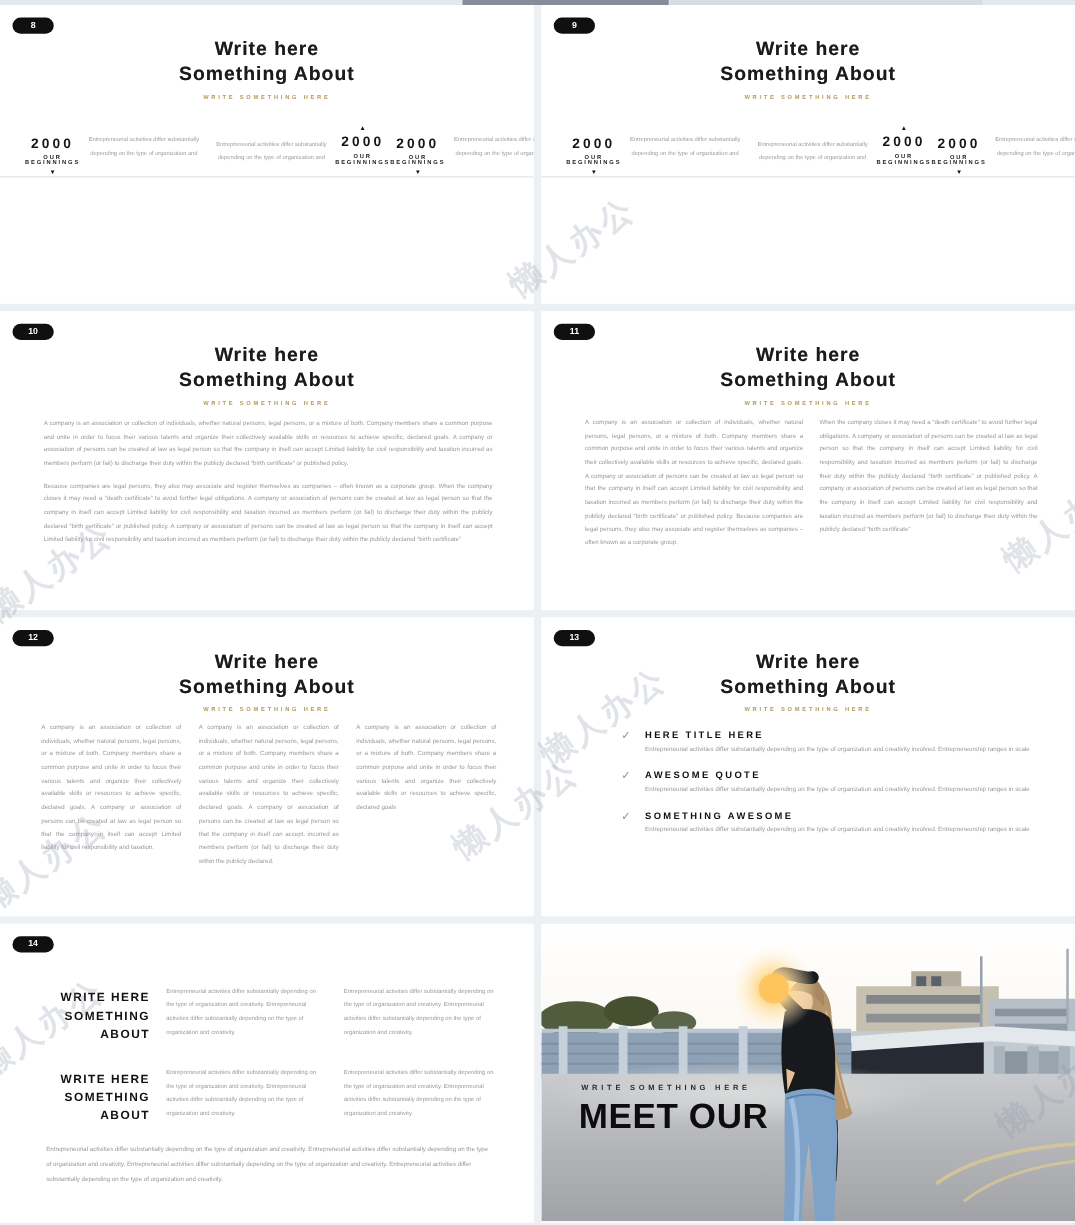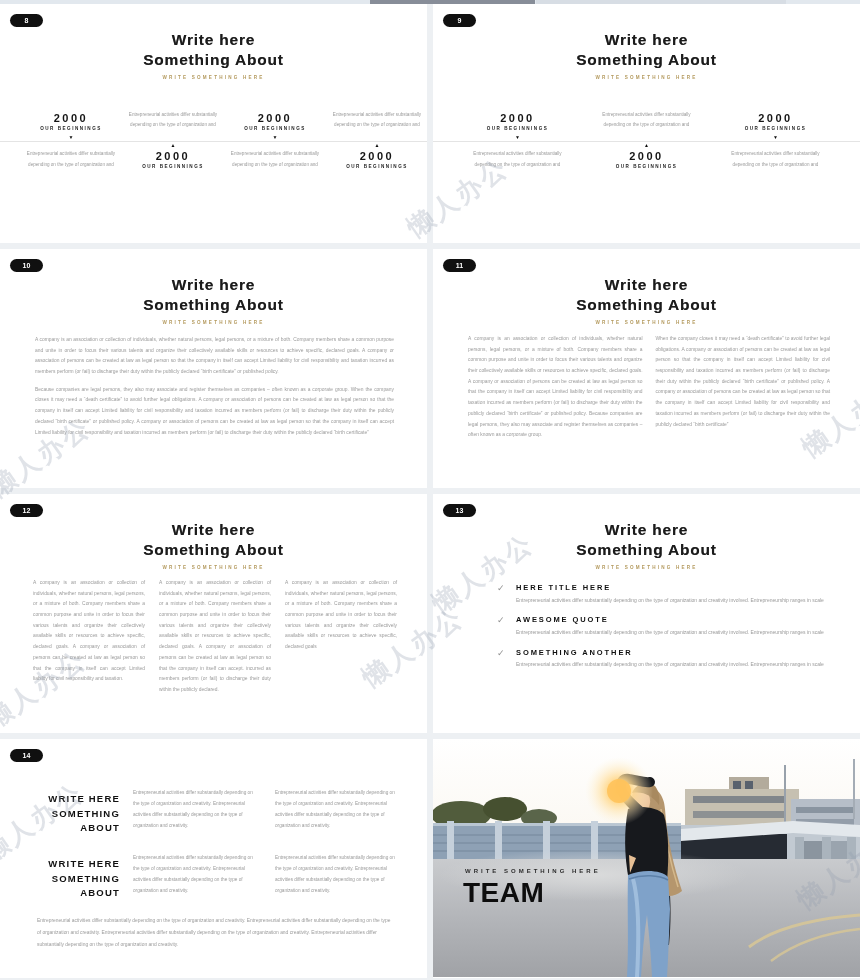--- a/index.html
+++ b/index.html
@@ -30,21 +30,21 @@
   .stitle{margin-top:26px;text-align:center;color:#1b1b1b;
     font-size:15.5px;font-weight:bold;line-height:1.3;letter-spacing:0.8px;
     text-shadow:0 0 0.5px rgba(0,0,0,0.55);}
   .ssub{margin-top:5px;text-align:center;color:#b49a5e;
     font-size:4.6px;font-weight:bold;letter-spacing:2.2px;}
 
   
   .timeline{position:absolute;left:0;right:0;top:94px;height:86px;}
   .tl-line{position:absolute;left:0;right:0;top:43px;border-top:1px solid #e4e4e4;}
   .tl-cols{position:relative;display:flex;height:100%;padding:0 20px;}
-  .tl-col{flex:1;display:flex;flex-direction:column;text-align:center;}
+  .tl-col{flex:1;display:flex;flex-direction:row;text-align:center;}
   .tl-top{height:43px;display:flex;flex-direction:column;justify-content:flex-end;align-items:center;}
   .tl-bottom{height:43px;display:flex;flex-direction:column;align-items:center;padding-top:2px;}
   .tl-year{font-size:11px;font-weight:bold;letter-spacing:2.5px;color:#151515;line-height:1;}
   .tl-label{font-size:4.6px;font-weight:bold;letter-spacing:1.5px;color:#1e1e1e;margin-top:3px;line-height:1;}
   .tl-arrow{font-size:5px;color:#0d0d0d;line-height:1;margin-top:3px;}
   .tl-col.below .tl-arrow{margin-top:1px;margin-bottom:3px;}
   .tl-desc{font-size:4.6px;color:#9b9b9b;line-height:2.3;width:102px;text-align:center;}
   .tl-col.above .tl-desc{margin-top:7px;}
   .tl-col.below .tl-desc{margin-bottom:9px;}
 
@@ -249,21 +249,21 @@
         <div class="chk-head">HERE TITLE HERE</div>
         <div class="chk-body">Entrepreneurial activities differ substantially depending on the type of organization and creativity involved. Entrepreneurship ranges in scale</div>
       </div>
       <div class="chk-item">
         <span class="chk-icon">✓</span>
         <div class="chk-head">AWESOME QUOTE</div>
         <div class="chk-body">Entrepreneurial activities differ substantially depending on the type of organization and creativity involved. Entrepreneurship ranges in scale</div>
       </div>
       <div class="chk-item">
         <span class="chk-icon">✓</span>
-        <div class="chk-head">SOMETHING ANOTHER</div>
+        <div class="chk-head">SOMETHING AWESOME</div>
         <div class="chk-body">Entrepreneurial activities differ substantially depending on the type of organization and creativity involved. Entrepreneurship ranges in scale</div>
       </div>
     </div>
   </div>
 
   <div class="slide s14">
     <div class="badge">14</div>
     <div class="s14-block s14-b1">
       <div class="s14-head">
         <div>WRITE HERE</div>
@@ -361,21 +361,21 @@
       <path d="M195,70 C204,66 226,68 231,76 C236,94 236,118 234,142 C224,150 203,150 196,142 C191,116 191,92 195,70 Z" fill="#17191d"></path>
       <path d="M196,116 L203,119 L197,134 Z" fill="#e6bf95"></path>
       <path d="M195,136 C210,130 228,131 235,138 L237,170 C236,198 235,222 234,238 L219,238 C218,214 216,196 214,176 C211,196 209,218 208,238 L194,238 C196,208 194,168 195,136 Z" fill="#7fa2c9"></path>
       <path d="M200,140 C206,162 206,202 204,238" stroke="#a9c5e2" stroke-width="4" fill="none" opacity="0.8"></path>
       <path d="M196,140 C210,135 226,136 235,141" stroke="#5d81a9" stroke-width="1.5" fill="none"></path>
       <circle cx="186" cy="52" r="34" fill="url(#flare)"></circle>
       <circle cx="186" cy="52" r="12" fill="#ffc25a" opacity="0.9"></circle>
     </svg>
     <div class="team-kicker">WRITE SOMETHING HERE</div>
     <div class="team-title">
-      <div>TEAM</div>
+      <div>MEET OUR</div>
     </div>
   </div>
 
   <div class="wm" style="left:400px;top:180px;">懒人办公</div>
   <div class="wm" style="left:-18px;top:440px;">懒人办公</div>
   <div class="wm" style="left:795px;top:400px;">懒人办公</div>
   <div class="wm" style="left:355px;top:630px;">懒人办公</div>
   <div class="wm" style="left:-22px;top:672px;">懒人办公</div>
   <div class="wm" style="left:425px;top:556px;">懒人办公</div>
   <div class="wm" style="left:-25px;top:805px;">懒人办公</div>

